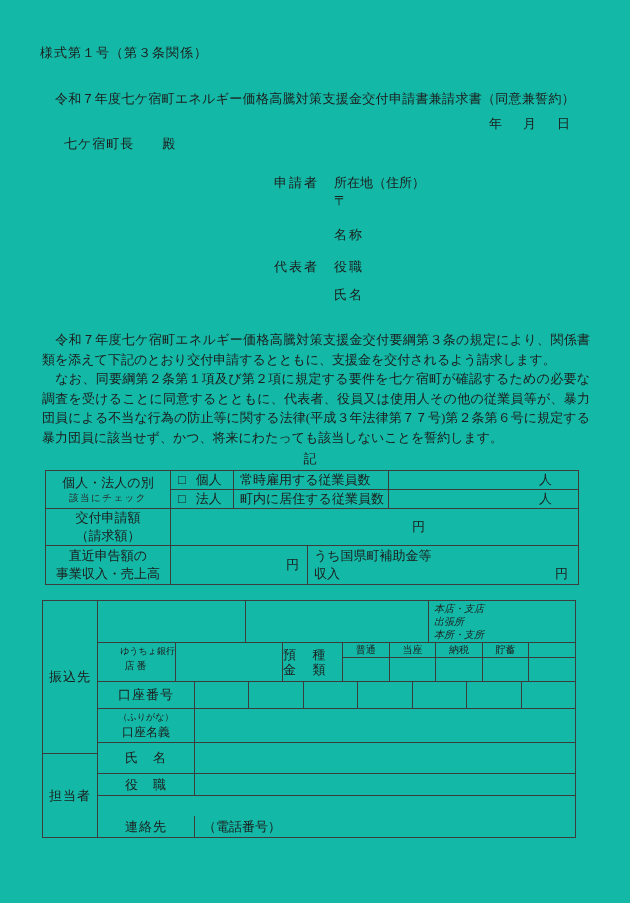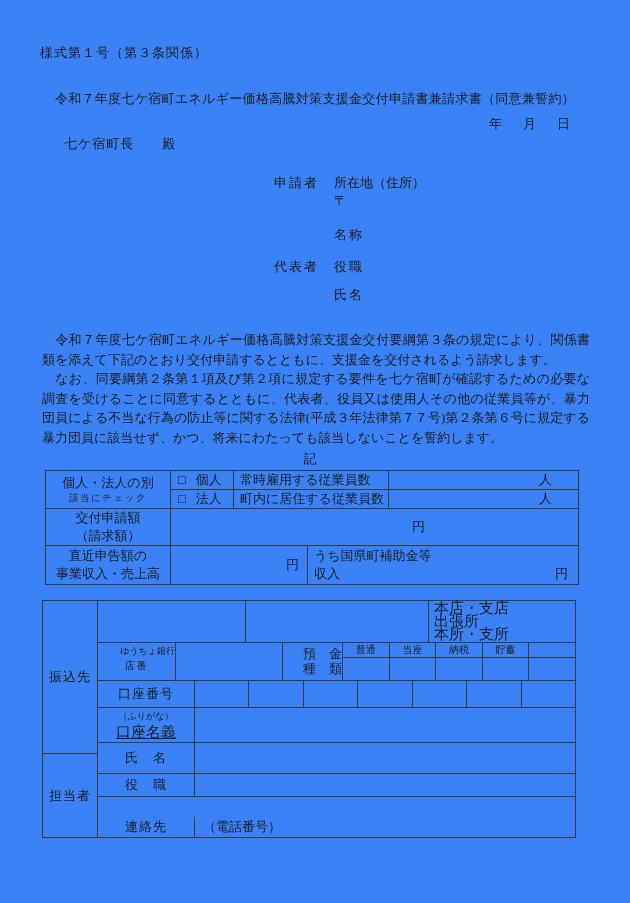--- a/index.html
+++ b/index.html
@@ -1,20 +1,20 @@
 <!DOCTYPE html>
 <html><head>
 <meta charset="utf-8">
 <style>
   * { margin:0; padding:0; box-sizing:border-box; }
   html,body { background:#ffffff; }
   .page {
     position:relative;
     width:630px; height:903px;
-    background:#3b82f6;
+    background:#14b8a6;
     color:#1c1c1c;
     font-family:"Liberation Serif","DejaVu Serif",serif;
     font-size:13px;
     overflow:hidden;
   }
   .abs { position:absolute; }
 
   .form-number { left:40px; top:44px; letter-spacing:1px; }
   .form-title { left:0; top:90px; width:630px; text-align:center; letter-spacing:0.3px; }
   .date-line { left:489px; top:115px; display:flex; gap:21px; }
@@ -63,36 +63,36 @@
   .rowA { height:42px; }
   .rowB { height:43px; }
   .rowC { height:30px; }
   .rowD { height:38px; }
   .rowE { height:35px; }
   .rowF { height:25px; }
   .rowG { height:23px;margin-top:20px; }
   .a1 { width:148px; }
   .a2 { width:58px; font-size:9px; line-height:12.5px; padding:2px 3px; }
   .a3 { width:183px; }
-  .a4 { flex:1; font-size:15px; line-height:13px; padding:1px 5px; }
+  .a4 { flex:1; font-size:10px; line-height:13px; padding:1px 5px;font-style:italic; }
   .b1 { width:78px; text-align:center; padding-top:2px; }
   .b1 .yucho { font-size:9px; display:block;text-align:right; }
   .b1 .store { font-size:10px; letter-spacing:2px; display:block; margin-top:1px; }
   .b2 { width:107px; }
-  .b3 { width:60px; display:flex; flex-direction:column; align-items:flex-end; justify-content:center; line-height:15px;font-family:Liberation Mono, monospace; }
+  .b3 { width:60px; display:flex; flex-direction:row; align-items:center; justify-content:center; line-height:15px; }
   .dep-block { flex:1; display:flex; flex-direction:column; }
   .dep-head { height:15px; display:flex; border-bottom:1px solid #3c3c3c; }
   .dep-body { flex:1; display:flex; }
   .dep-cell { flex:1; border-right:1px solid #3c3c3c; font-size:10px; text-align:center; line-height:14px; }
   .dep-cell:last-child { border-right:none; }
   .c1 { width:97px; display:flex; align-items:center; justify-content:center; letter-spacing:1px; }
   .digit { flex:1; }
   .d1 { width:97px; text-align:center; padding-top:2px; }
   .d1 .furi { font-size:9px; display:block; }
-  .d1 .acc  { font-size:15px; display:block;text-decoration:underline; }
+  .d1 .acc  { font-size:12px; display:block; }
   .label97 { width:97px; display:flex; align-items:center; justify-content:center; letter-spacing:1px; }
   .fill { flex:1; }
   .tel-cell { flex:1; display:flex; align-items:center; padding-left:8px; }
 </style>
 </head>
 <body>
 
 <div class="page">
 
   <div class="abs form-number">様式第１号（第３条関係）</div>

